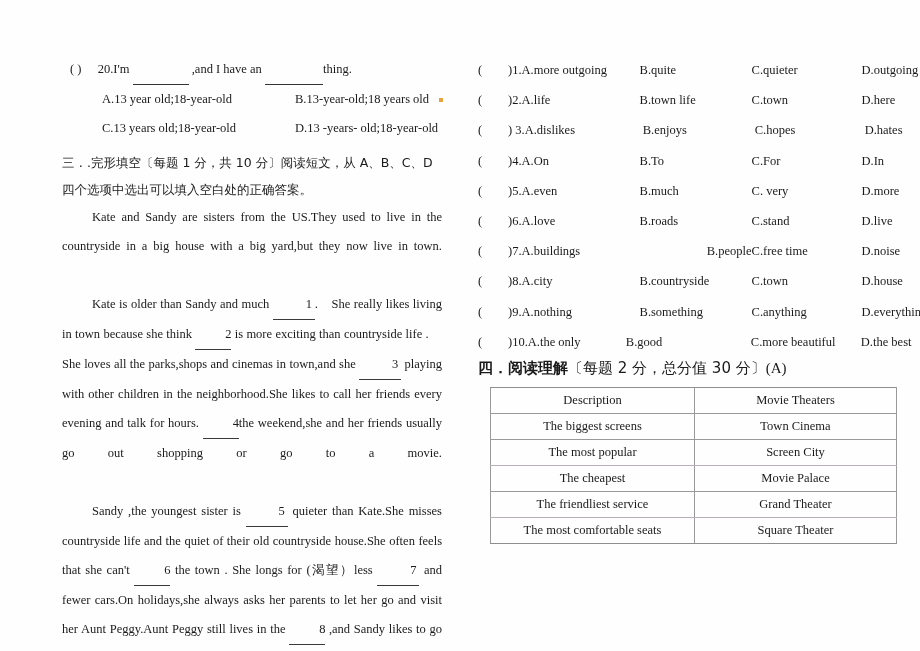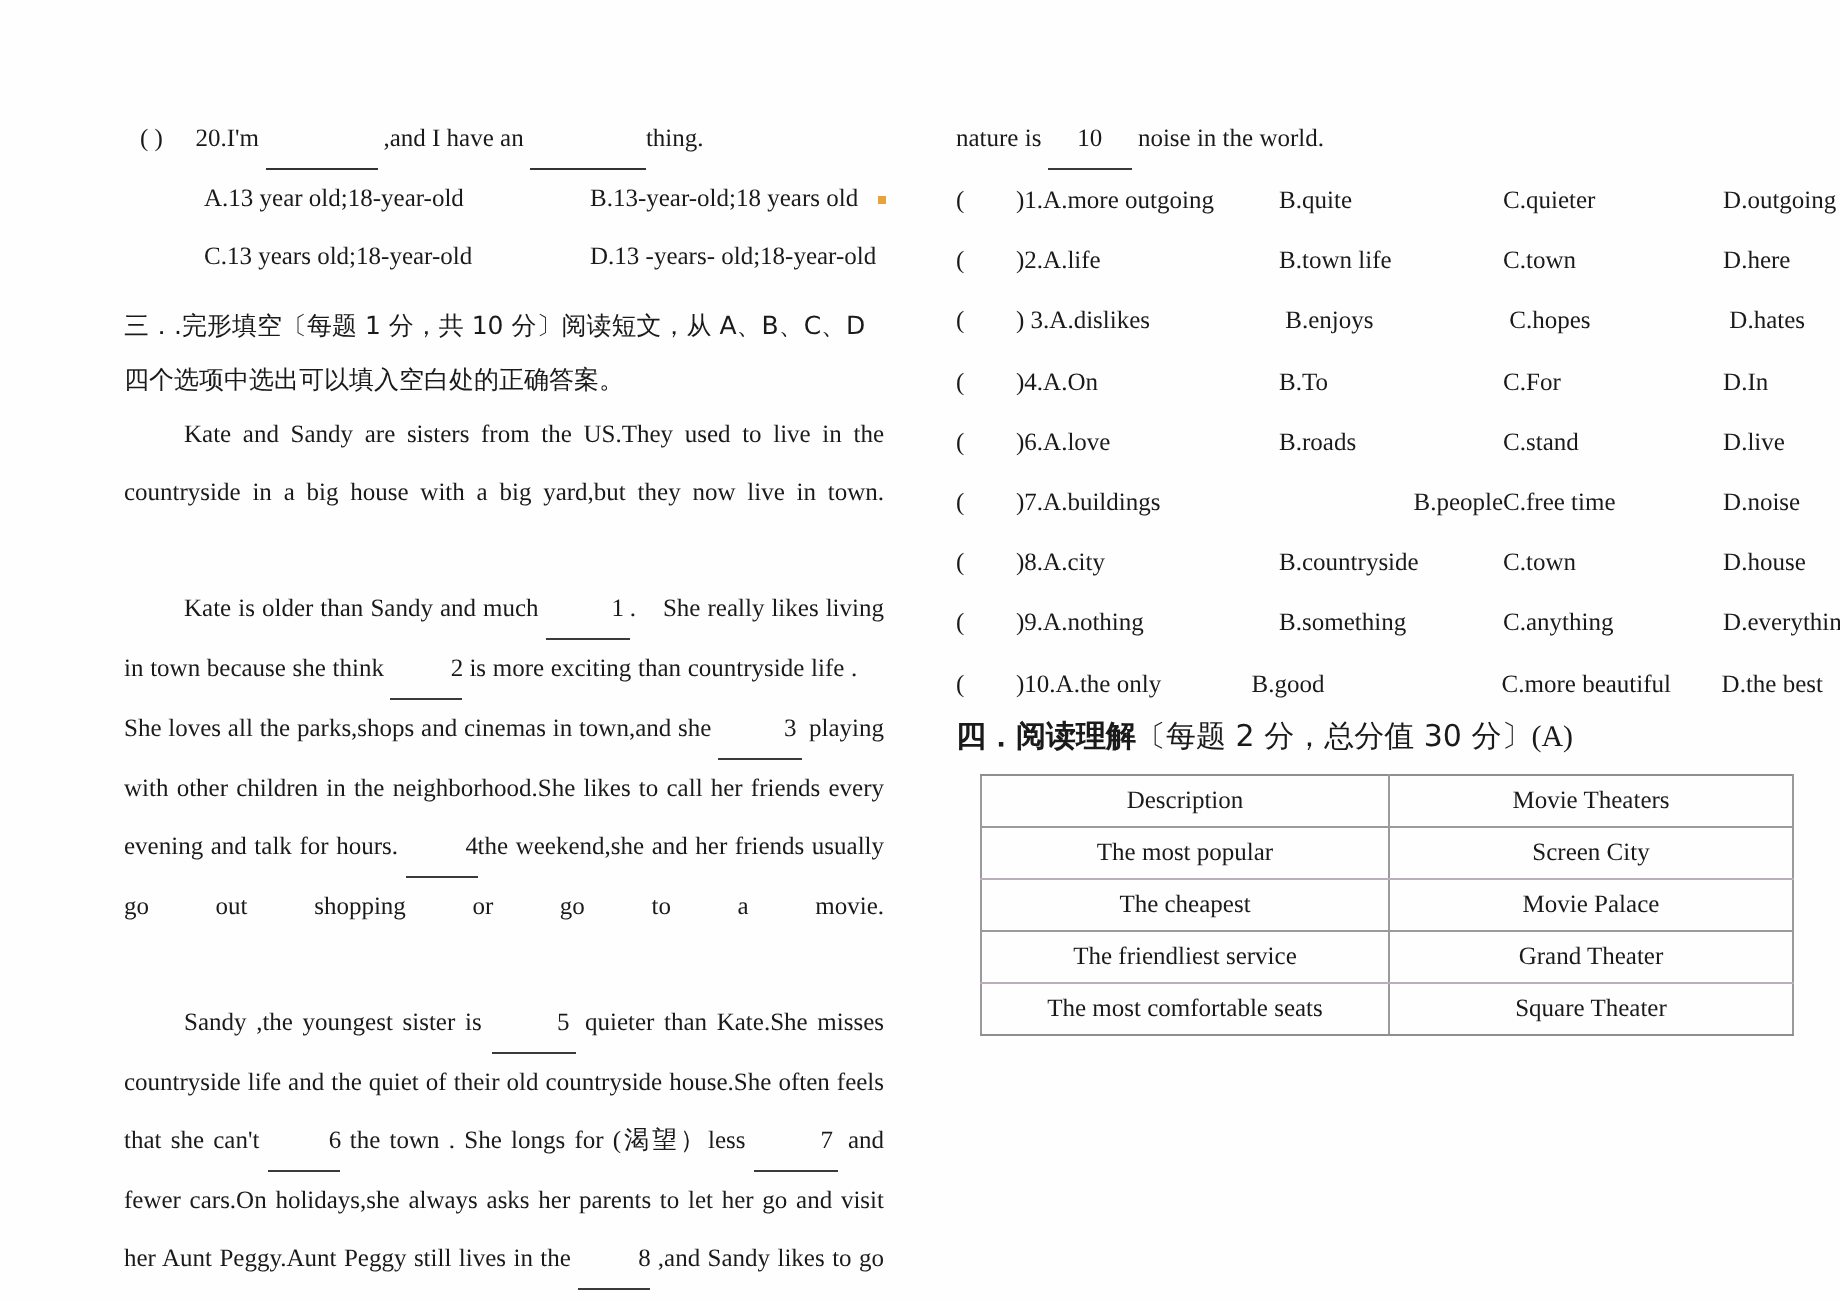--- a/index.html
+++ b/index.html
@@ -210,48 +210,48 @@
         <span class="blank-num">8</span>
         <span>,and Sandy likes to go there to escape(逃离） the noise of town life.Her favorite thing to do is to get up early in the morning and go out for a run.She loves to run on the silent country roads and hear</span>
         
         </p>
 
     </div>
   </div>
 
   <div class="col col-right">
 
-    <div class="q-line">
-      <span>nature    is</span>
-      <span class="blank-num wide">10</span>
-      <span>noise in the world.</span>
-    </div>
 
     <div id="cloze-list">
         <div class="cloze-line"><span class="box">(</span><span>)1.</span><span style="display: inline-block; width: 118px;">A.more outgoing</span><span style="display: inline-block; width: 112px;">B.quite</span><span style="display: inline-block; width: 110px;">C.quieter</span><span>D.outgoing</span></div>
         <div class="cloze-line"><span class="box">(</span><span>)2.</span><span style="display: inline-block; width: 118px;">A.life</span><span style="display: inline-block; width: 112px;">B.town life</span><span style="display: inline-block; width: 110px;">C.town</span><span>D.here</span></div>
         <div class="cloze-line"><span class="box">(</span><span>) 3.</span><span style="display: inline-block; width: 118px;">A.dislikes</span><span style="display: inline-block; width: 112px;">B.enjoys</span><span style="display: inline-block; width: 110px;">C.hopes</span><span>D.hates</span></div>
         <div class="cloze-line"><span class="box">(</span><span>)4.</span><span style="display: inline-block; width: 118px;">A.On</span><span style="display: inline-block; width: 112px;">B.To</span><span style="display: inline-block; width: 110px;">C.For</span><span>D.In</span></div>
+        <div class="cloze-line"><span class="box">(</span><span>)5.</span><span style="display: inline-block; width: 118px;">A.even</span><span style="display: inline-block; width: 112px;">B.much</span><span style="display: inline-block; width: 110px;">C. very</span><span>D.more</span></div>
         <div class="cloze-line"><span class="box">(</span><span>)6.</span><span style="display: inline-block; width: 118px;">A.love</span><span style="display: inline-block; width: 112px;">B.roads</span><span style="display: inline-block; width: 110px;">C.stand</span><span>D.live</span></div>
         <div class="cloze-line"><span class="box">(</span><span>)7.</span><span style="display: inline-block; width: 118px;">A.buildings</span><span style="display: inline-block; width: 112px; text-align: right;">B.people</span><span style="display: inline-block; width: 110px;">C.free time</span><span>D.noise</span></div>
         <div class="cloze-line"><span class="box">(</span><span>)8.</span><span style="display: inline-block; width: 118px;">A.city</span><span style="display: inline-block; width: 112px;">B.countryside</span><span style="display: inline-block; width: 110px;">C.town</span><span>D.house</span></div>
         <div class="cloze-line"><span class="box">(</span><span>)9.</span><span style="display: inline-block; width: 118px;">A.nothing</span><span style="display: inline-block; width: 112px;">B.something</span><span style="display: inline-block; width: 110px;">C.anything</span><span>D.everything</span></div>
         <div class="cloze-line"><span class="box">(</span><span>)10.</span><span style="display: inline-block; width: 98px;">A.the only</span><span style="display: inline-block; width: 125px;">B.good</span><span style="display: inline-block; width: 110px;">C.more beautiful</span><span>D.the best</span></div>
       </div>
 
     <div class="sec4">
       <span class="lbl">四．阅读理解</span><span class="note">〔每题 2 分，总分值 30 分〕</span><span class="tag">(A)</span>
     </div>
 
     <table class="theater-table">
       <tbody id="table-body">
           <tr>
             <td class="c1">Description</td>
             <td class="c2">Movie Theaters</td>
           </tr>
+          <tr>
+            <td class="c1">The biggest screens</td>
+            <td class="c2">Town Cinema</td>
+          </tr>
           <tr class="alt">
             <td class="c1">The most popular</td>
             <td class="c2">Screen City</td>
           </tr>
           <tr>
             <td class="c1">The cheapest</td>
             <td class="c2">Movie Palace</td>
           </tr>
           <tr class="alt">
             <td class="c1">The friendliest service</td>

